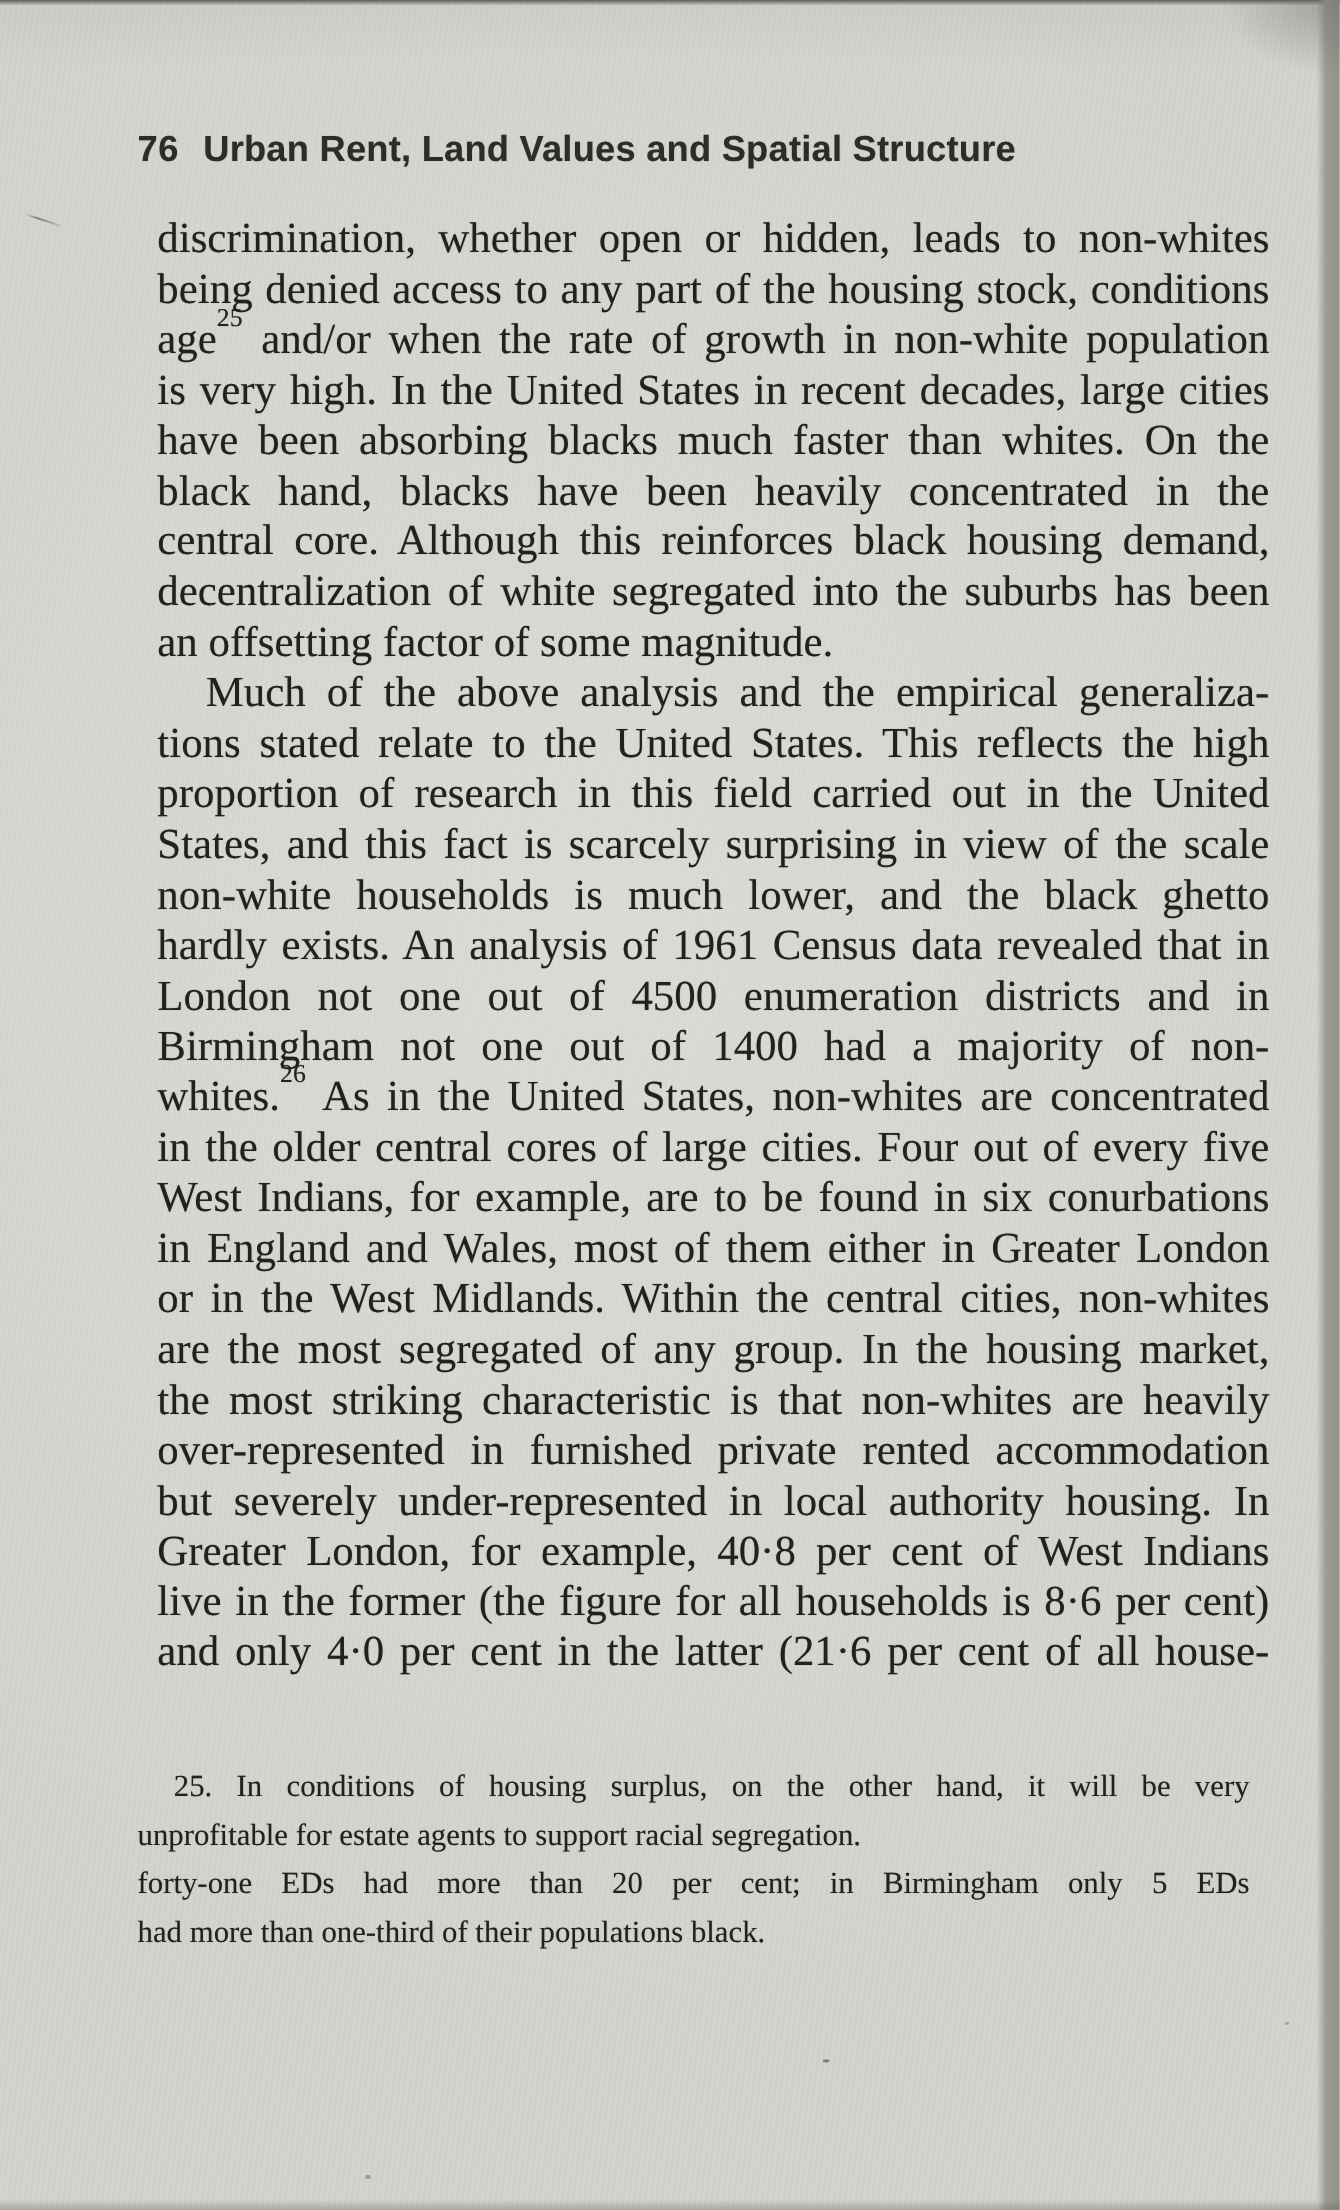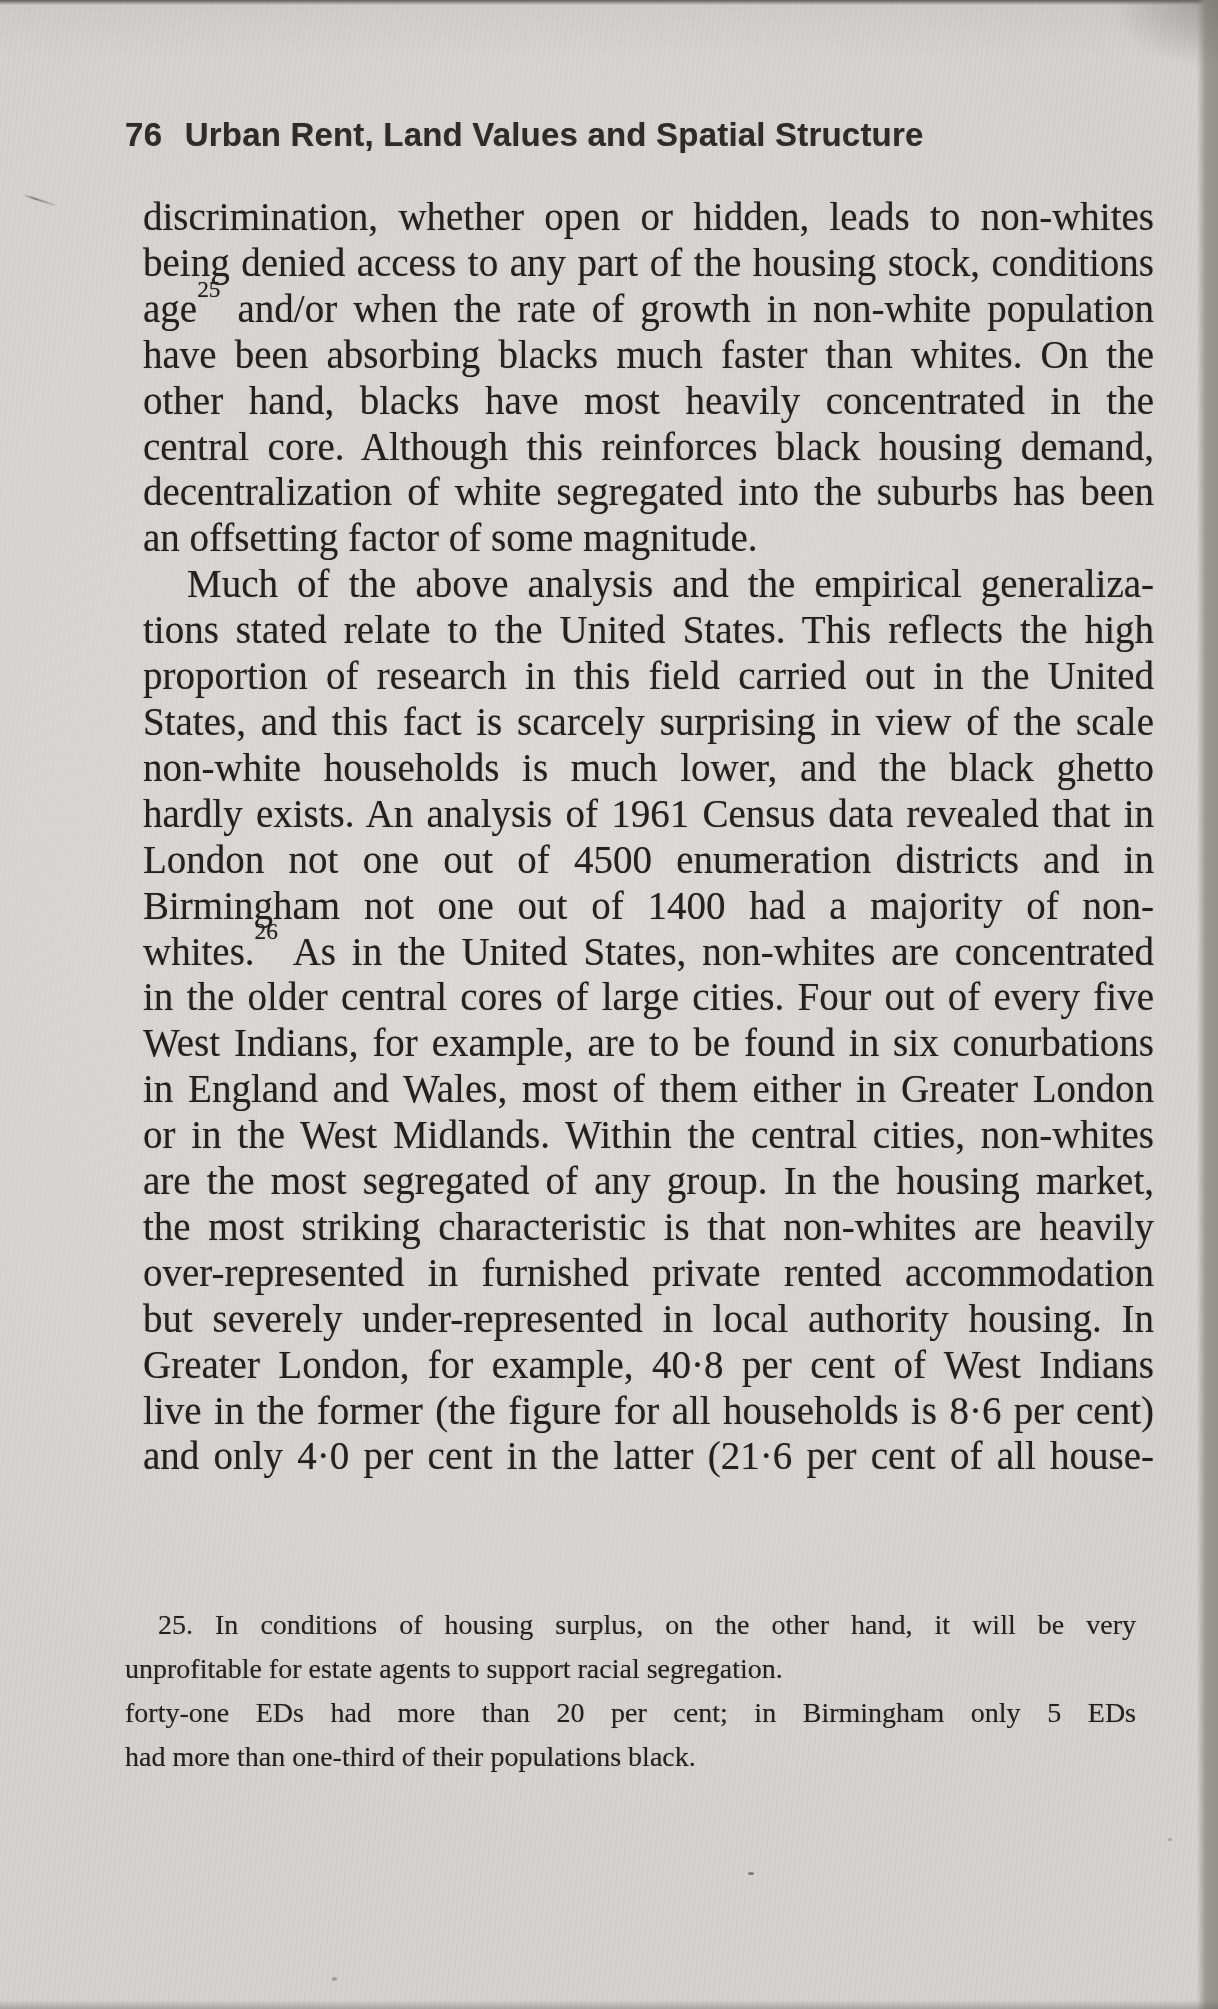--- a/index.html
+++ b/index.html
@@ -95,22 +95,23 @@
 
   <header class="running-head">
     <span class="pagenum">76</span><span class="head-title">Urban Rent, Land Values and Spatial Structure</span>
   </header>
 
   <main class="body-text">
       <div class="para">
         <div class="line just">discrimination, whether open or hidden, leads to non-whites</div>
         <div class="line just">being denied access to any part of the housing stock, conditions</div>
         <div class="line just">age<sup>25</sup> and/or when the rate of growth in non-white population</div>
+        <div class="line just">is very high. In the United States in recent decades, large cities</div>
         <div class="line just">have been absorbing blacks much faster than whites. On the</div>
-        <div class="line just">other hand, blacks have most heavily concentrated in the</div>
+        <div class="line just">black hand, blacks have been heavily concentrated in the</div>
         <div class="line just">central core. Although this reinforces black housing demand,</div>
         <div class="line just">decentralization of white segregated into the suburbs has been</div>
         <div class="line">an offsetting factor of some magnitude.</div>
       </div>
       <div class="para">
         <div class="line just indent">Much of the above analysis and the empirical generaliza-</div>
         <div class="line just">tions stated relate to the United States. This reflects the high</div>
         <div class="line just">proportion of research in this field carried out in the United</div>
         <div class="line just">States, and this fact is scarcely surprising in view of the scale</div>
         <div class="line just">non-white households is much lower, and the black ghetto</div>

